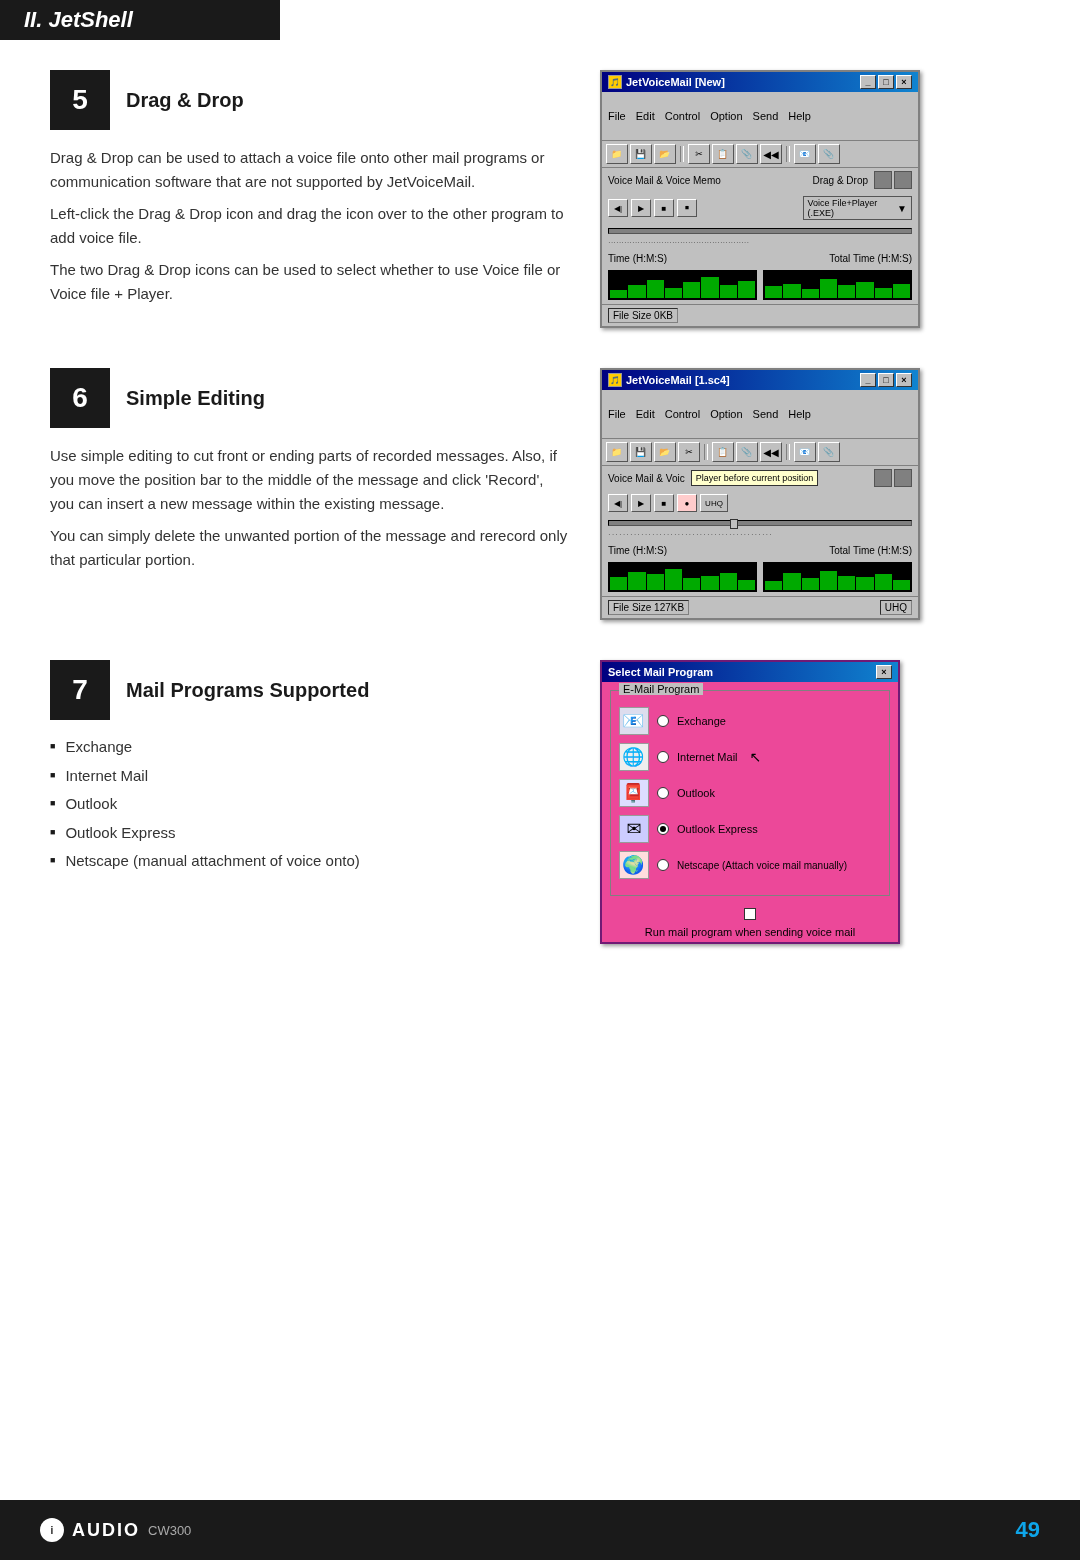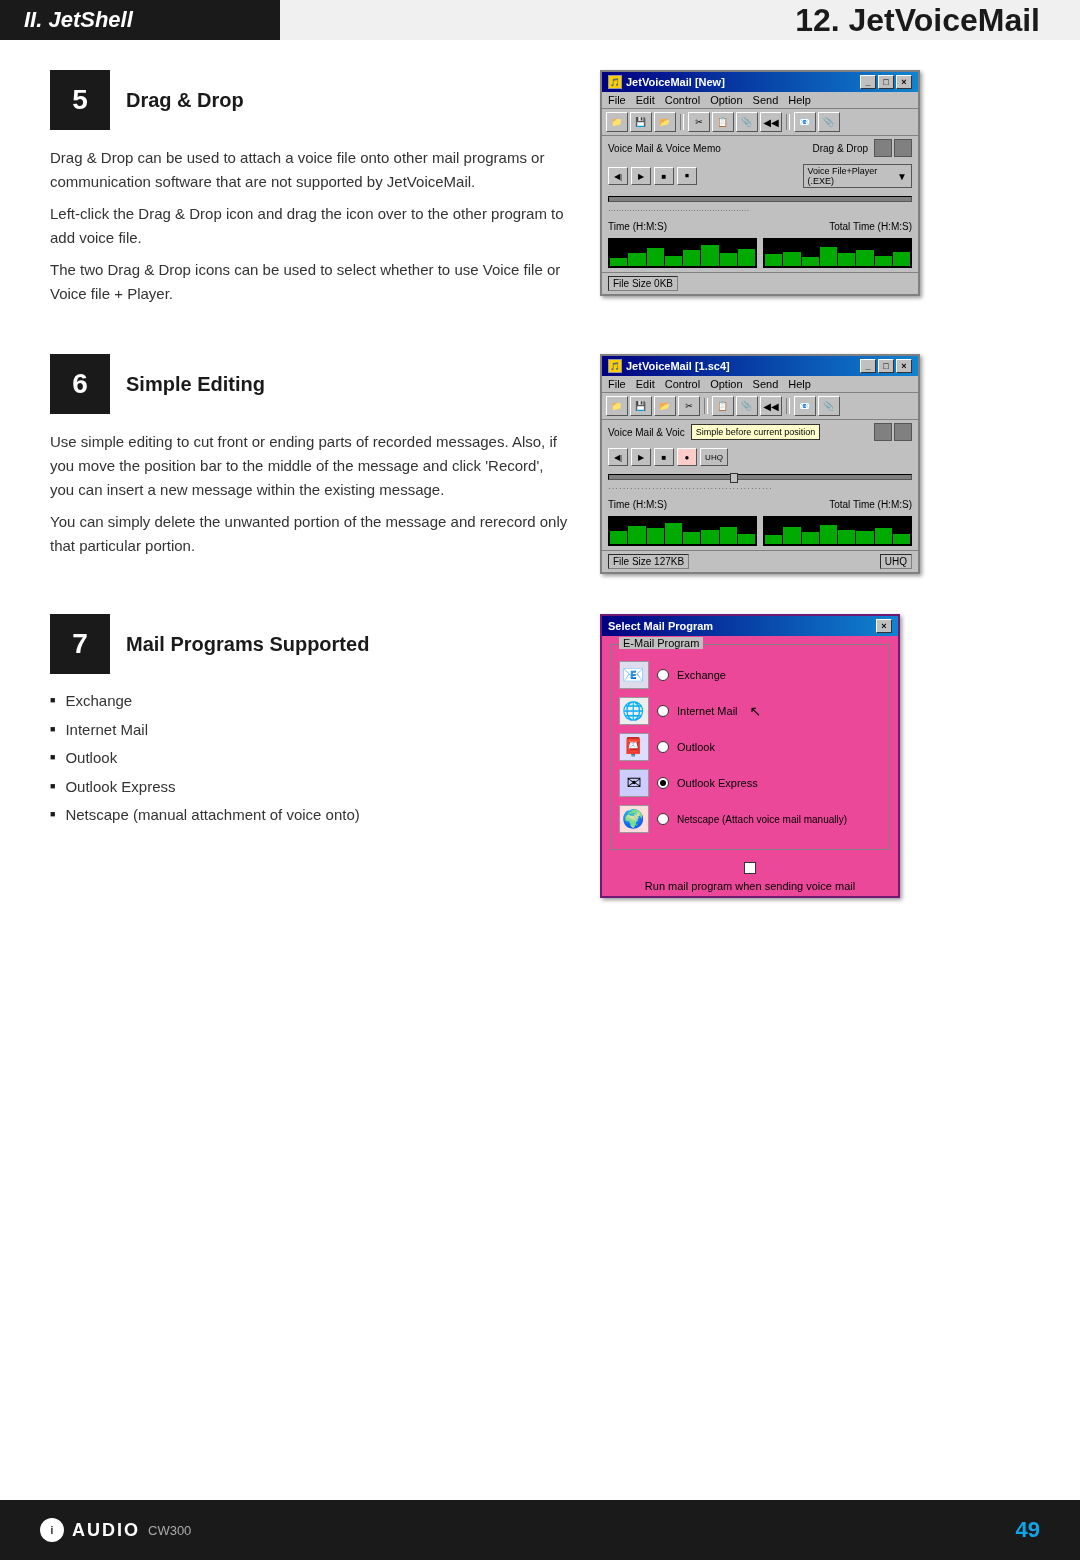--- a/index.html
+++ b/index.html
@@ -165,21 +165,21 @@
       display: flex;
       align-items: center;
       justify-content: center;
       font-size: 9px;
       cursor: pointer;
       color: #000;
     }
 
     .win-menubar {
       background: #c0c0c0;
-      padding: 2px 6px;
+      padding: 18px 6px;
       display: flex;
       gap: 10px;
       border-bottom: 1px solid #808080;
       font-size: 11px;
       align-items: flex-end;
     }
     .win-menubar span {
       cursor: pointer;
     }
 
@@ -471,23 +471,20 @@
       position: absolute;
       font-size: 16px;
     }
   </style>
 </head>
 <body>
 
 <div class="header">
   <div class="header-left">
     <span>II. JetShell</span>
-  </div>
-  <div class="header-right">
-    <span>12. JetVoiceMail</span>
   </div>
 </div>
 
 <div class="content">
 
   <div class="section">
     <div class="section-left">
       <div class="section-header">
         <div class="section-number">
           <span>5</span>
@@ -640,21 +637,21 @@
           <div class="toolbar-btn">📋</div>
           <div class="toolbar-btn">📎</div>
           <div class="toolbar-btn" style="font-size:10px;">◀◀</div>
           <div class="toolbar-sep"></div>
           <div class="toolbar-btn">📧</div>
           <div class="toolbar-btn">📎</div>
         </div>
         <div class="win-row" style="position:relative;">
           <span style="font-size:10px;">Voice Mail &amp; Voic</span>
           <div class="tooltip-text">
-            <span>Simple before current position</span>
+            <span>Player before current position</span>
           </div>
           <div style="display:flex;gap:2px;margin-left:auto;">
             <div style="width:18px;height:18px;background:#808080;border:1px solid #555;"></div>
             <div style="width:18px;height:18px;background:#808080;border:1px solid #555;"></div>
           </div>
         </div>
         <div class="win-play-controls">
           <div class="play-btn">◀|</div>
           <div class="play-btn">▶</div>
           <div class="play-btn">■</div>

